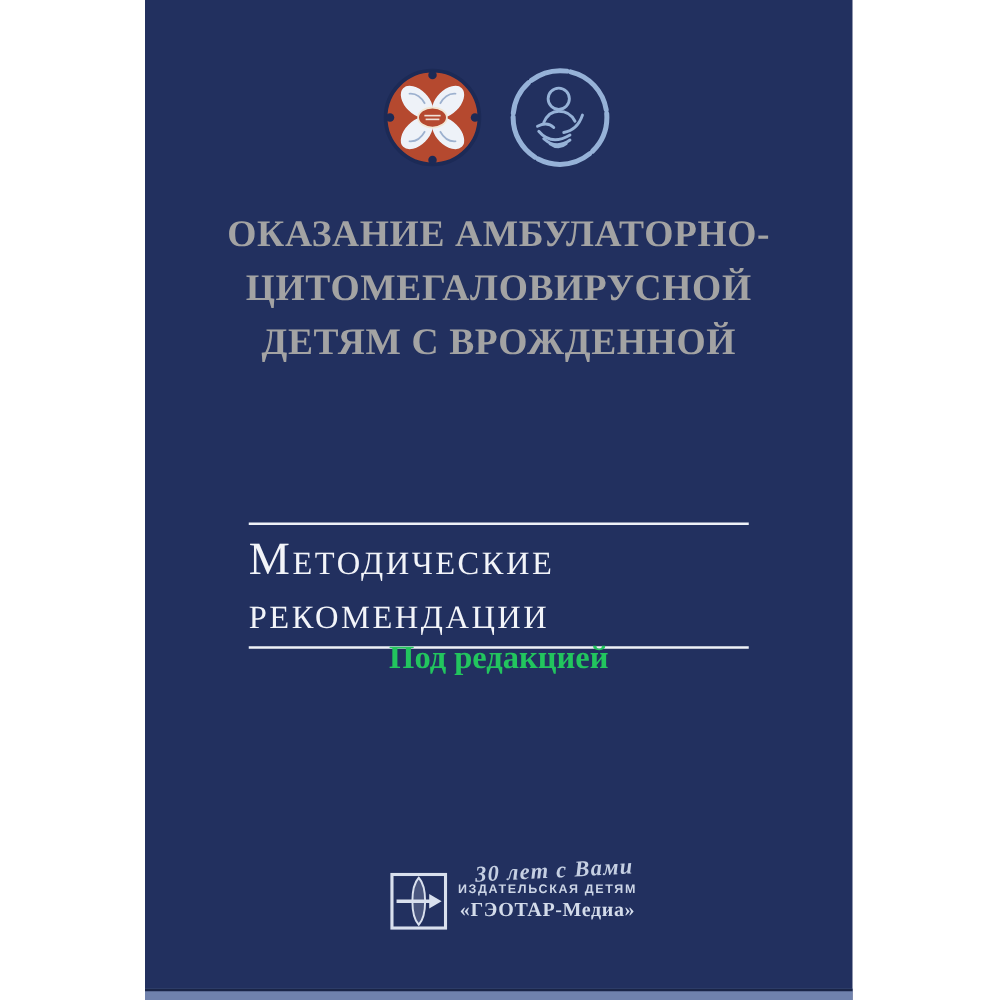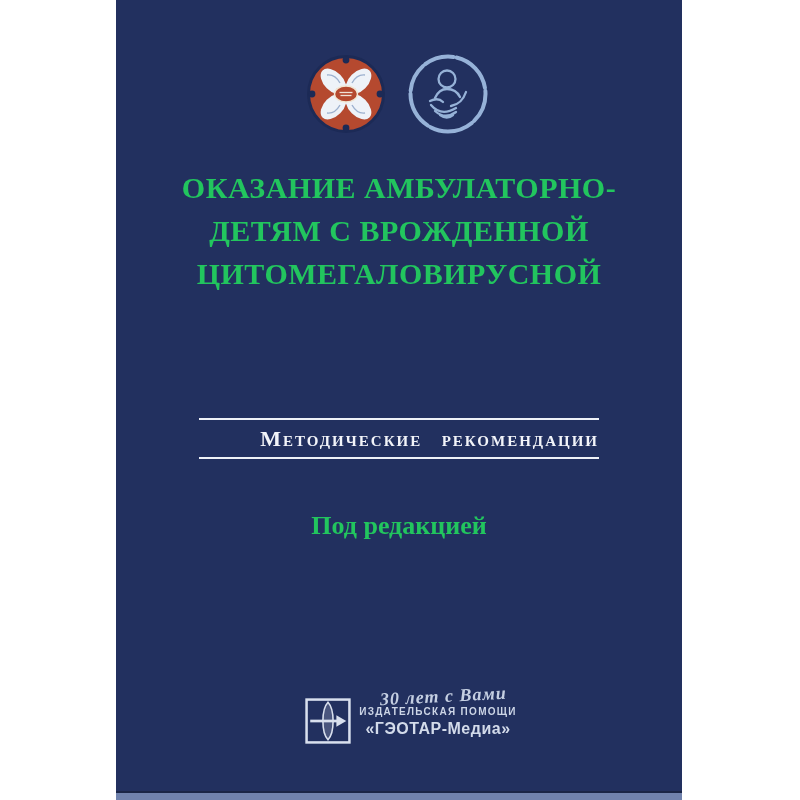--- a/index.html
+++ b/index.html
@@ -21,39 +21,39 @@
     top:50px; left:0; right:0;
     display:flex;
     justify-content:center;
     align-items:center;
     gap:18px;
   }
   .title-block{
     position:absolute;
     top:166px; left:0; right:0;
     text-align:center;
-    color:#22c55e;
+    color:#a3a3a3;
     font-weight:bold;
     font-size:30px;
     line-height:43px;
     letter-spacing:0.5px;
   }
   .subtitle-box{
     position:absolute;
     top:418px;
     left:50%;
     transform:translateX(-50%);
     width:400px;
     border-top:2.5px solid #eef1f7;
     border-bottom:2.5px solid #eef1f7;
     padding:6px 0 5px 0;
-    text-align:right;
+    text-align:left;
     color:#f2f4f9;
-    font-weight:bold;
-    font-size:22px;
+    font-weight:normal;
+    font-size:37px;
     font-variant:small-caps;
     letter-spacing:2px;
     word-spacing:12px;
     text-transform:lowercase;
   }
   .subtitle-box::first-letter{ text-transform:uppercase; }
   .editor-block{
     position:absolute;
     top:508px; left:0; right:0;
     text-align:center;
@@ -95,20 +95,21 @@
     letter-spacing:1.3px;
     margin-top:-1px;
     color:#ccd5e6;
   }
   .brand-line{
     font-size:16px;
     font-weight:bold;
     letter-spacing:0.5px;
     margin-top:3px;
     color:#d3dbea;
+    font-family:Liberation Serif, serif;
   }
   .bottom-strip{
     position:absolute;
     bottom:0; left:0; right:0;
     height:7px;
     background:#7082ad;
     border-top:2px solid #1a2547;
   }
 </style>
 </head>
@@ -153,38 +154,38 @@
         <path d="M62,42 q-4,12 -15,14"></path>
         <path d="M27,55 q10,12 25,3"></path>
         <path d="M31,61 q10,9 21,1"></path>
         <path d="M36,65 q7,5 13,0"></path>
       </g>
     </svg>
   </div>
 
   <div class="title-block">
     <div>ОКАЗАНИЕ АМБУЛАТОРНО-</div>
+    <div>ЦИТОМЕГАЛОВИРУСНОЙ</div>
     <div>ДЕТЯМ С ВРОЖДЕННОЙ</div>
-    <div>ЦИТОМЕГАЛОВИРУСНОЙ</div>
   </div>
 
   <div class="subtitle-box">Методические рекомендации</div>
 
   <div class="editor-block">
     <div>Под редакцией</div>
   </div>
 
   <div class="publisher-block">
     <svg class="publisher-logo" width="46" height="46" viewBox="0 0 44 44">
       <rect x="1.5" y="1.5" width="41" height="41" fill="none" stroke="#d9e0ee" stroke-width="2.4"></rect>
       <path d="M22,4 C28.5,11 28.5,33 22,40 C15.5,33 15.5,11 22,4 Z" fill="rgba(217,224,238,0.22)" stroke="#d9e0ee" stroke-width="1.5"></path>
       <line x1="5" y1="22" x2="32" y2="22" stroke="#d9e0ee" stroke-width="2.6"></line>
       <path d="M39.5,22 l-9.5,-5.5 v11 z" fill="#d9e0ee"></path>
     </svg>
     <div class="publisher-text">
       <div class="anniversary">30 лет с Вами</div>
-      <div class="group-line">ИЗДАТЕЛЬСКАЯ ПОМОЩИ</div>
+      <div class="group-line">ИЗДАТЕЛЬСКАЯ ДЕТЯМ</div>
       <div class="brand-line">«ГЭОТАР-Медиа»</div>
     </div>
   </div>
 
   <div class="bottom-strip"></div>
 </div>
 
 </body></html>

